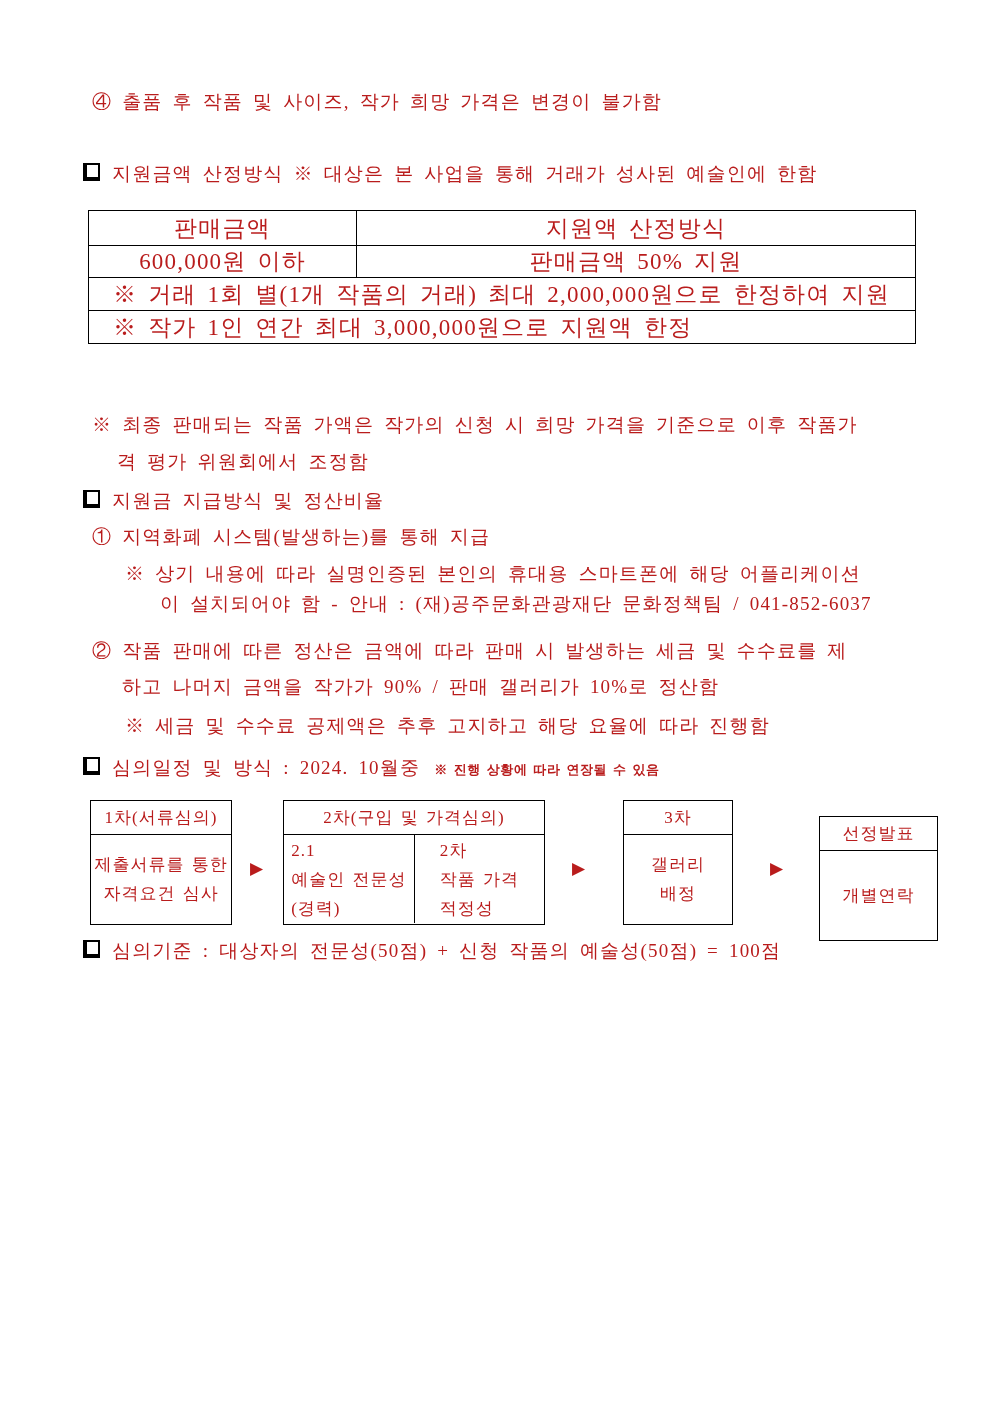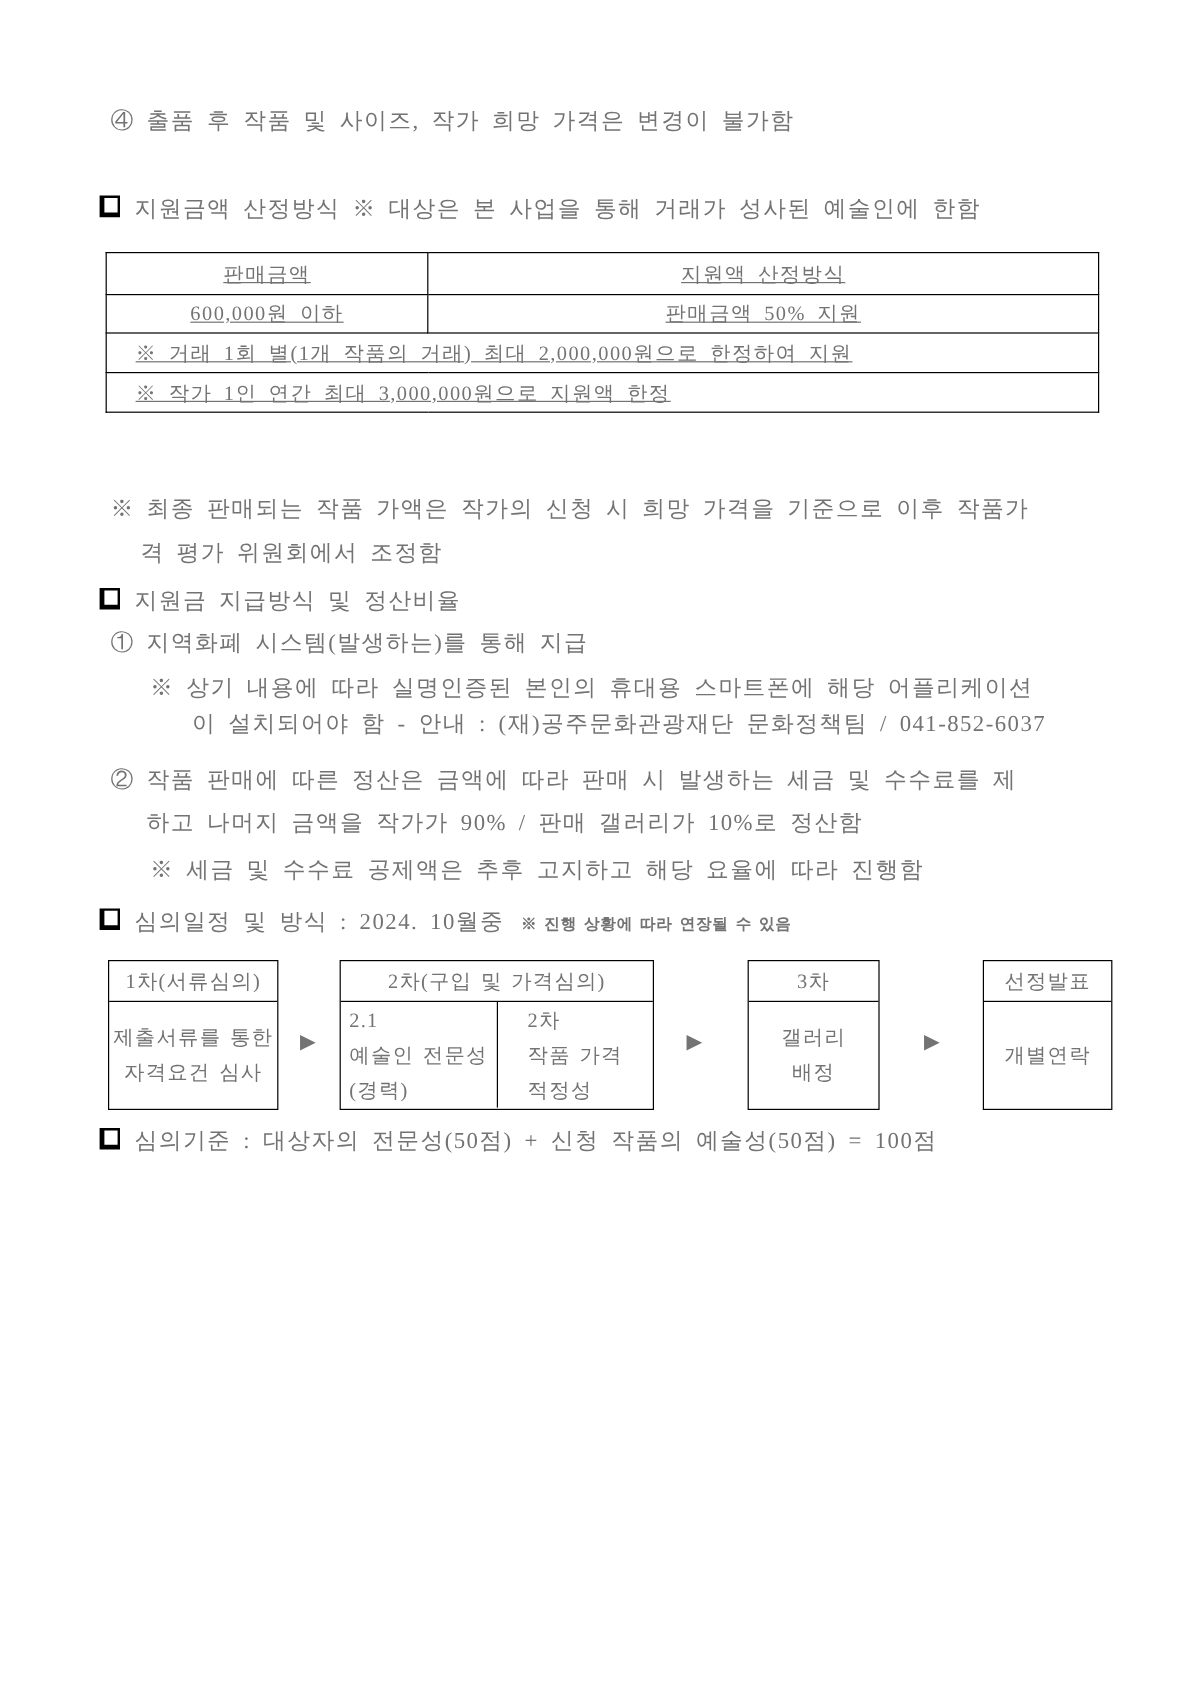--- a/index.html
+++ b/index.html
@@ -1,39 +1,39 @@
 <!DOCTYPE html>
 <html><head>
 <meta charset="utf-8">
 <style>
   html,body{margin:0;padding:0;background:#e8e8e8;}
   .page{
     position:relative;width:992px;height:1403px;margin:0 auto;
-    background:#ffffff;color:#737373;
+    background:#ffffff;color:#b91c1c;
     font-family:"Liberation Serif","DejaVu Serif",serif;
     overflow:hidden;
   }
   .line{
     position:absolute;white-space:nowrap;
     font-size:19px;letter-spacing:1.2px;word-spacing:4px;line-height:24px;
   }
   .chk{
     display:inline-block;width:11px;height:12px;
     border:2px solid #000;border-left-width:4px;border-bottom-width:4px;
     margin-right:12px;position:relative;top:1px;
   }
   .small-note{font-size:13px;font-weight:600;letter-spacing:0.6px;word-spacing:2px;margin-left:14px;}
   
   table.support{
     position:absolute;left:88px;top:210px;width:828px;
     border-collapse:collapse;table-layout:fixed;
   }
   table.support td{
-    border:1.5px solid #000;font-size:17px;letter-spacing:1.2px;word-spacing:4px;
-    text-align:center;vertical-align:middle;padding:0;text-decoration:underline;
+    border:1.5px solid #000;font-size:23px;letter-spacing:1.2px;word-spacing:4px;
+    text-align:center;vertical-align:middle;padding:0;
   }
   table.support td.c1{width:267px;}
   table.support tr.hd td{height:34px;}
   table.support tr.rw td{height:31px;}
   table.support tr.nt td{height:32px;text-align:left;padding-left:24px;}
   
   .flow{position:absolute;left:88px;top:800px;width:845px;height:128px;}
   .fbox{
     position:absolute;top:0;height:125px;border:1.5px solid #000;box-sizing:border-box;
     font-size:17px;letter-spacing:1px;word-spacing:2px;
@@ -131,21 +131,21 @@
     <span class="farrow" style="left:484px;">▶</span>
 
     <div class="fbox" style="left:535px;width:110px;">
       <div class="fhead">3차</div>
       <div class="fbody">갤러리
 배정</div>
     </div>
 
     <span class="farrow" style="left:682px;">▶</span>
 
-    <div class="fbox" style="left:731px;width:108px;">
+    <div class="fbox" style="left:731px;width:119px;margin-top:16px;">
       <div class="fhead">선정발표</div>
       <div class="fbody">개별연락</div>
     </div>
 
   </div>
 
   <div class="line" style="left:83px;top:939px;">
     <span class="chk"></span><span>심의기준 : 대상자의 전문성(50점) + 신청 작품의 예술성(50점) = 100점</span>
   </div>
 

